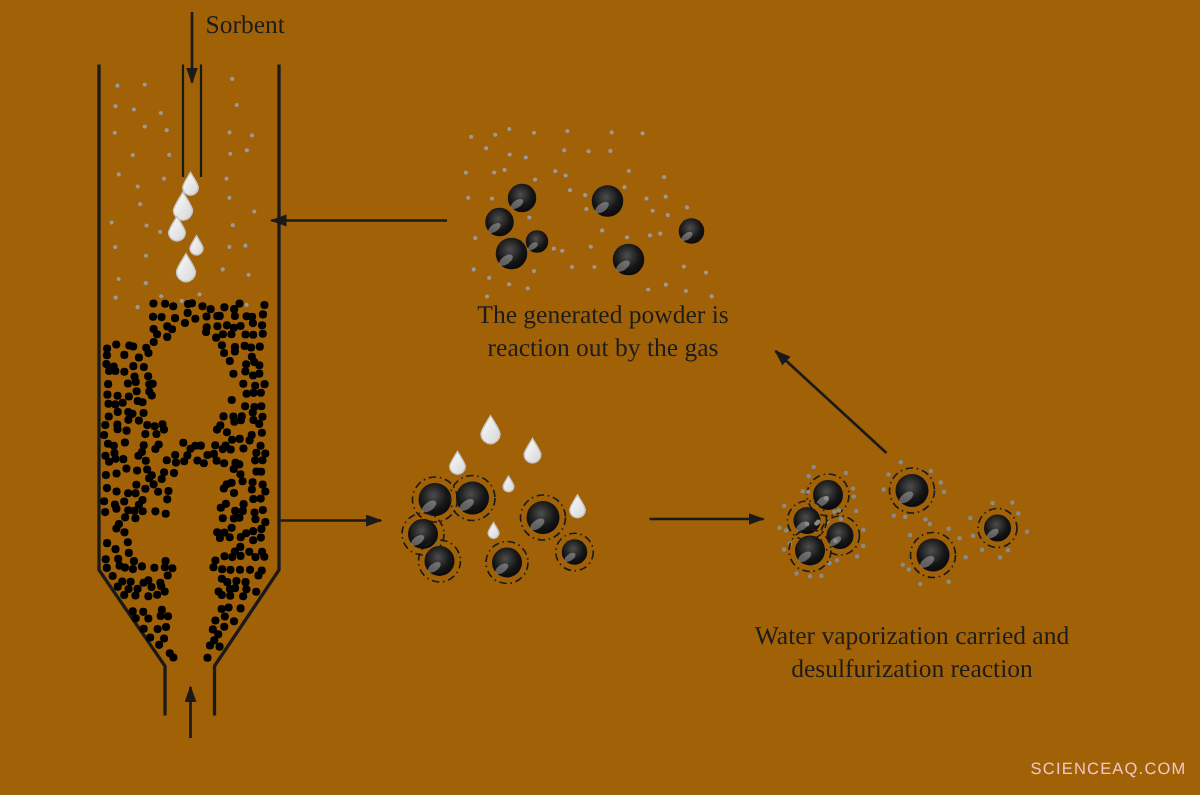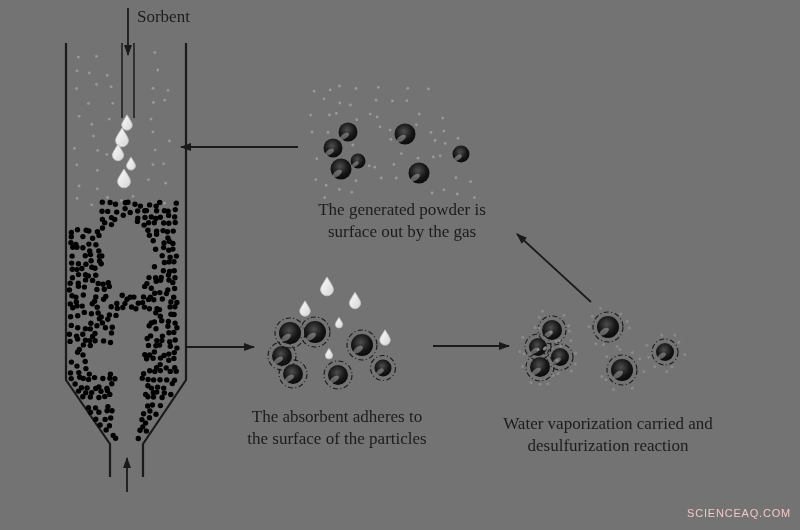--- a/index.html
+++ b/index.html
@@ -1,16 +1,16 @@
 <!DOCTYPE html>
 <html><head>
 <meta charset="utf-8">
 <style>
   html,body{margin:0;padding:0;background:#fff;}
-  .stage{position:relative;width:800px;height:530px;background:#737373;overflow:hidden;
+  .stage{position:relative;width:800px;height:530px;background:#a16207;overflow:hidden;
          font-family:"Liberation Serif",serif;}
   .stage svg{position:absolute;left:0;top:0;}
   .label{position:absolute;font-size:17px;color:#1c1c1c;white-space:pre;}
   .center{text-align:center;}
   .caption{position:absolute;font-size:17px;line-height:22px;color:#1c1c1c;
            text-align:center;white-space:pre-line;}
   .watermark{position:absolute;left:686px;top:507px;width:105px;text-align:right;
              font-family:"Liberation Sans",sans-serif;font-size:11px;
              letter-spacing:0.8px;color:#f2c6c6;}
 </style>
@@ -666,22 +666,20 @@
           <circle cx="678.9" cy="342.3" r="1.5" fill="#8a8a8a"></circle>
         </g>
       </g>
   </svg>
 
   <div class="label" style="left:137px;top:7px;">Sorbent</div>
 
   <div class="label center" style="left:97px;top:495px;width:60px;margin-top:32px;">Gas</div>
 
   <div class="caption" style="left:282px;top:199px;width:240px;">The generated powder is
-surface out by the gas</div>
-
-  <div class="caption" style="left:214px;top:406px;width:246px;">The absorbent adheres to
-the surface of the particles</div>
+reaction out by the gas</div>
+
 
   <div class="caption" style="left:475px;top:413px;width:266px;">Water vaporization carried and
 desulfurization reaction</div>
 
   <div class="watermark" style="color: rgb(242, 198, 198);">SCIENCEAQ.COM</div>
 </div>
 
 </body></html>

